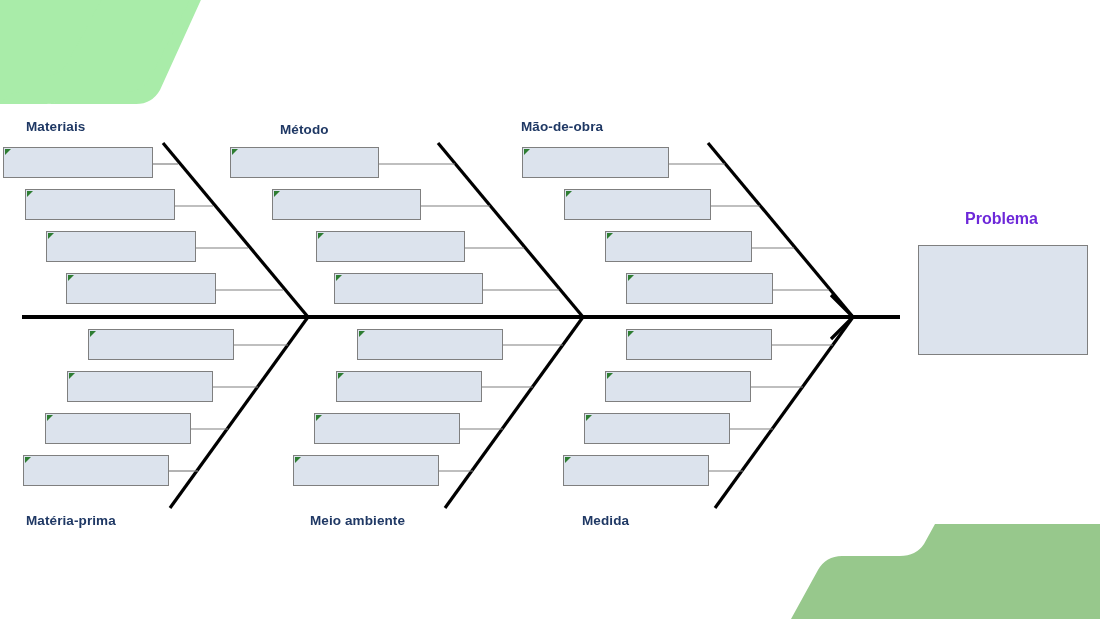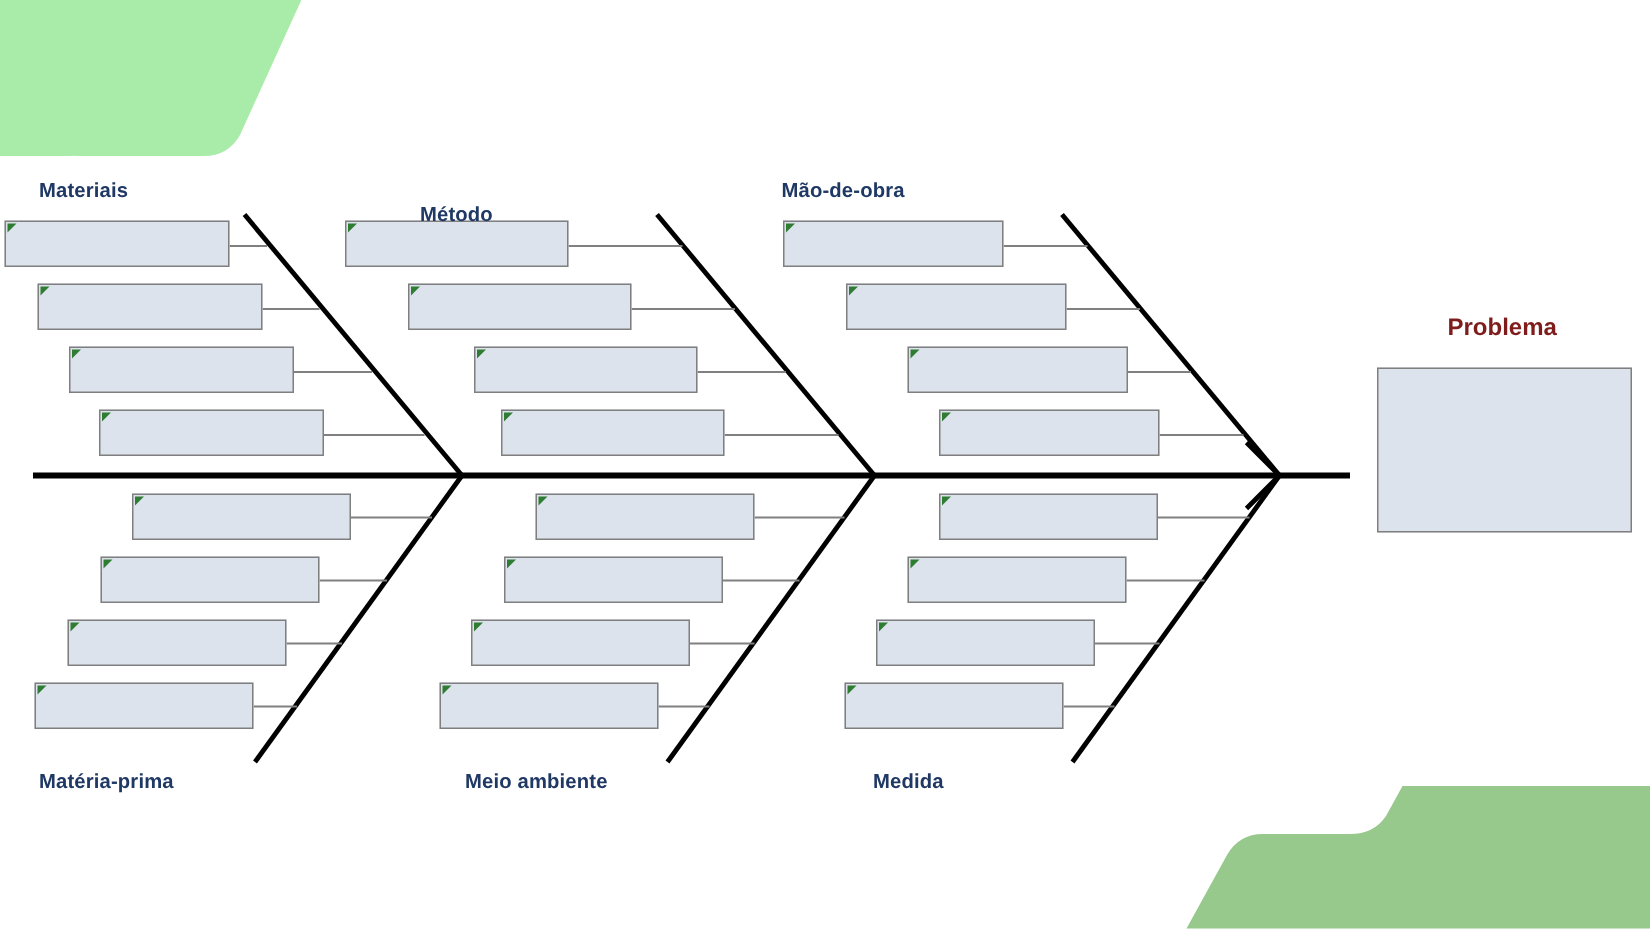--- a/index.html
+++ b/index.html
@@ -11,20 +11,21 @@
     width: 1100px;
     height: 619px;
     font-family: "Liberation Sans", sans-serif;
     overflow: hidden;
   }
   #diagram-root {
     position: relative;
     width: 1041px;
     height: 619px;
     background: #ffffff;
+    text-decoration: underline;
   }
   #fishbone-svg {
     position: absolute;
     top: 0;
     left: 0;
     width: 1100px;
     height: 619px;
     display: block;
   }
   .cat-label {
@@ -34,21 +35,21 @@
     font-size: 13.5px;
     color: #1F3864;
     white-space: nowrap;
     letter-spacing: 0.1px;
   }
   .problem-label {
     position: absolute;
     font-family: "Liberation Sans", sans-serif;
     font-weight: bold;
     font-size: 16px;
-    color: #7f1d1d;
+    color: #6d28d9;
     white-space: nowrap;
   }
   .cause-box {
     position: absolute;
     background: #dce3ed;
     border: 1px solid #7f7f7f;
     box-sizing: border-box;
     font-family: "Liberation Sans", sans-serif;
     font-size: 11px;
     color: #1F3864;
@@ -152,21 +153,21 @@
       <div class="cause-box" style="left: 336px; top: 371px; width: 146px; height: 31px;"></div>
       <div class="cause-box" style="left: 314px; top: 413px; width: 146px; height: 31px;"></div>
       <div class="cause-box" style="left: 293px; top: 455px; width: 146px; height: 31px;"></div>
       <div class="cause-box" style="left: 626px; top: 329px; width: 146px; height: 31px;"></div>
       <div class="cause-box" style="left: 605px; top: 371px; width: 146px; height: 31px;"></div>
       <div class="cause-box" style="left: 584px; top: 413px; width: 146px; height: 31px;"></div>
       <div class="cause-box" style="left: 563px; top: 455px; width: 146px; height: 31px;"></div>
     </div>
   <div id="labels-layer">
       <div class="cat-label" style="left: 26px; top: 119px;">Materiais</div>
-      <div class="cat-label" style="left: 280px; top: 135px;">Método</div>
+      <div class="cat-label" style="left: 280px; top: 122px;">Método</div>
       <div class="cat-label" style="left: 521px; top: 119px;">Mão-de-obra</div>
       <div class="cat-label" style="left: 26px; top: 513px;">Matéria-prima</div>
       <div class="cat-label" style="left: 288px; top: 513px; padding-left: 22px;">Meio ambiente</div>
       <div class="cat-label" style="left: 582px; top: 513px;">Medida</div>
     </div>
 
   <div class="problem-label" style="left: 965px; top: 210px;">Problema</div>
   <div class="problem-box" style="left: 918px; top: 245px; width: 170px; height: 110px;"></div>
 
 </div>

